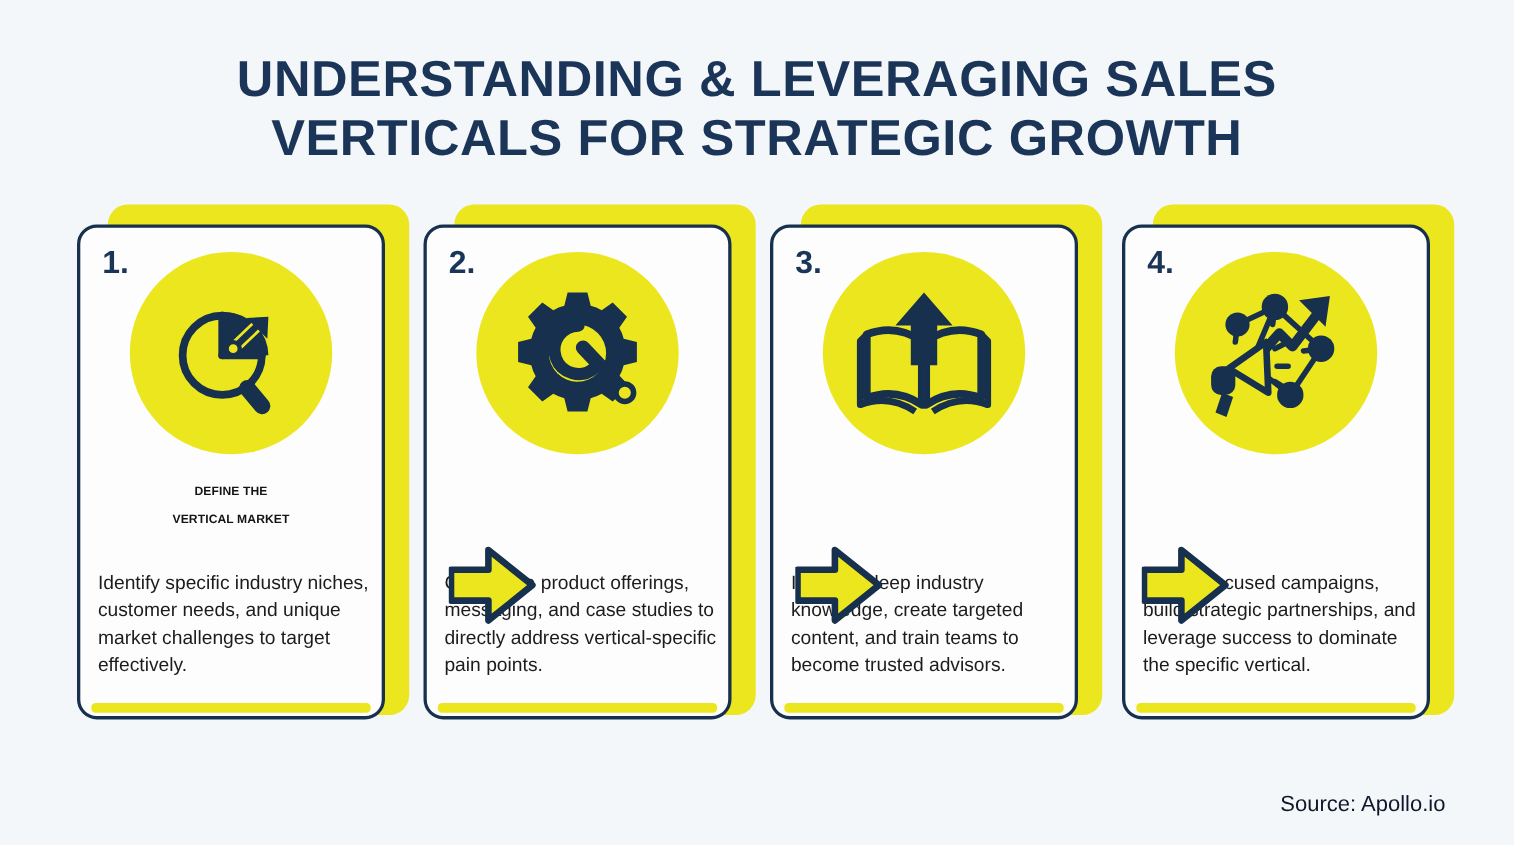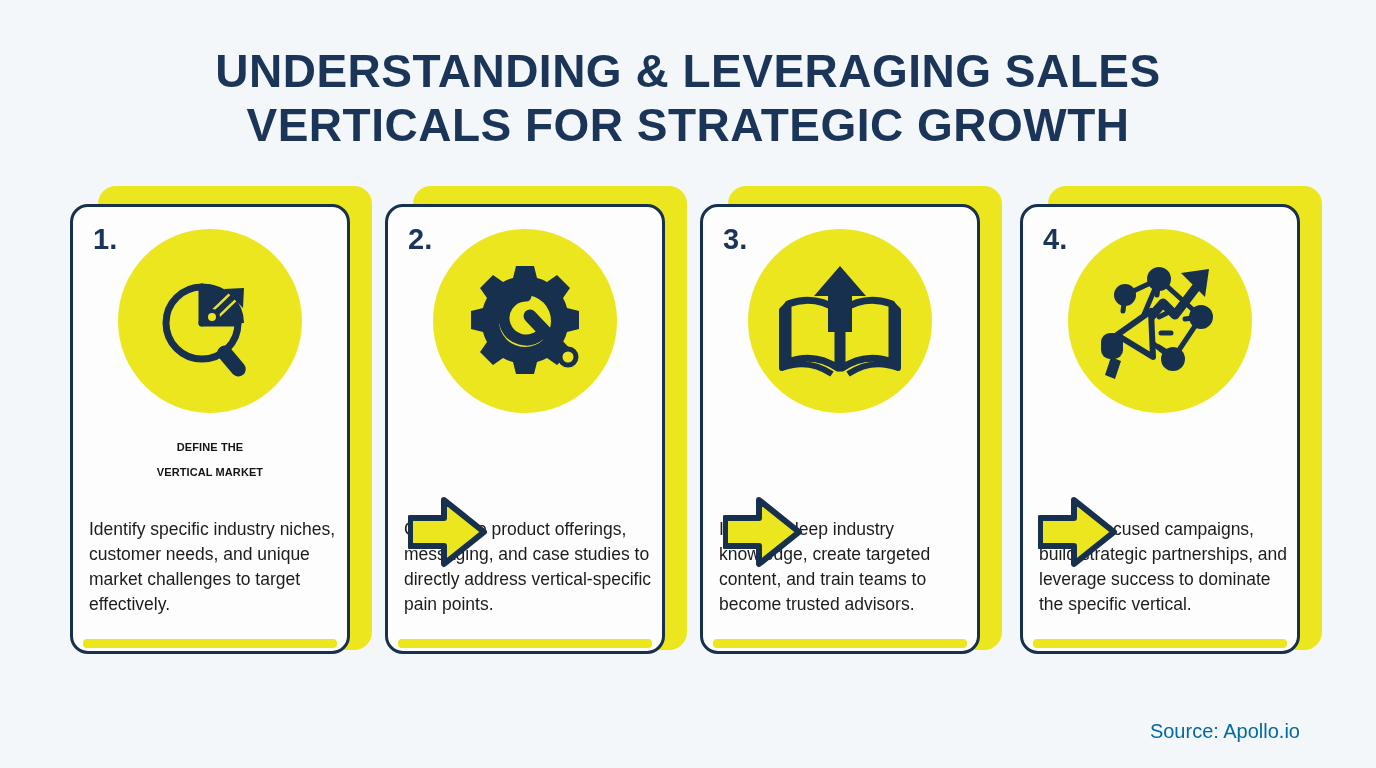--- a/index.html
+++ b/index.html
@@ -147,24 +147,24 @@
     height: 80px;
     z-index: 5;
   }
   .arrow.a0 { left: 338px; }
   .arrow.a1 { left: 653px; }
   .arrow.a2 { left: 968px; }
 
   
   .source {
     position: absolute;
-    right: 76px;
+    right: 62px;
     bottom: 25px;
     font-size: 20px;
-    color: #0369a1;
+    color: #0f172a;
     font-family: "Liberation Sans", sans-serif;
   }
 </style>
 </head>
 <body>
 
 <div class="title">
   <span class="ln">UNDERSTANDING &amp; LEVERAGING SALES</span>
   <span class="ln">VERTICALS FOR STRATEGIC GROWTH</span>
 </div>

